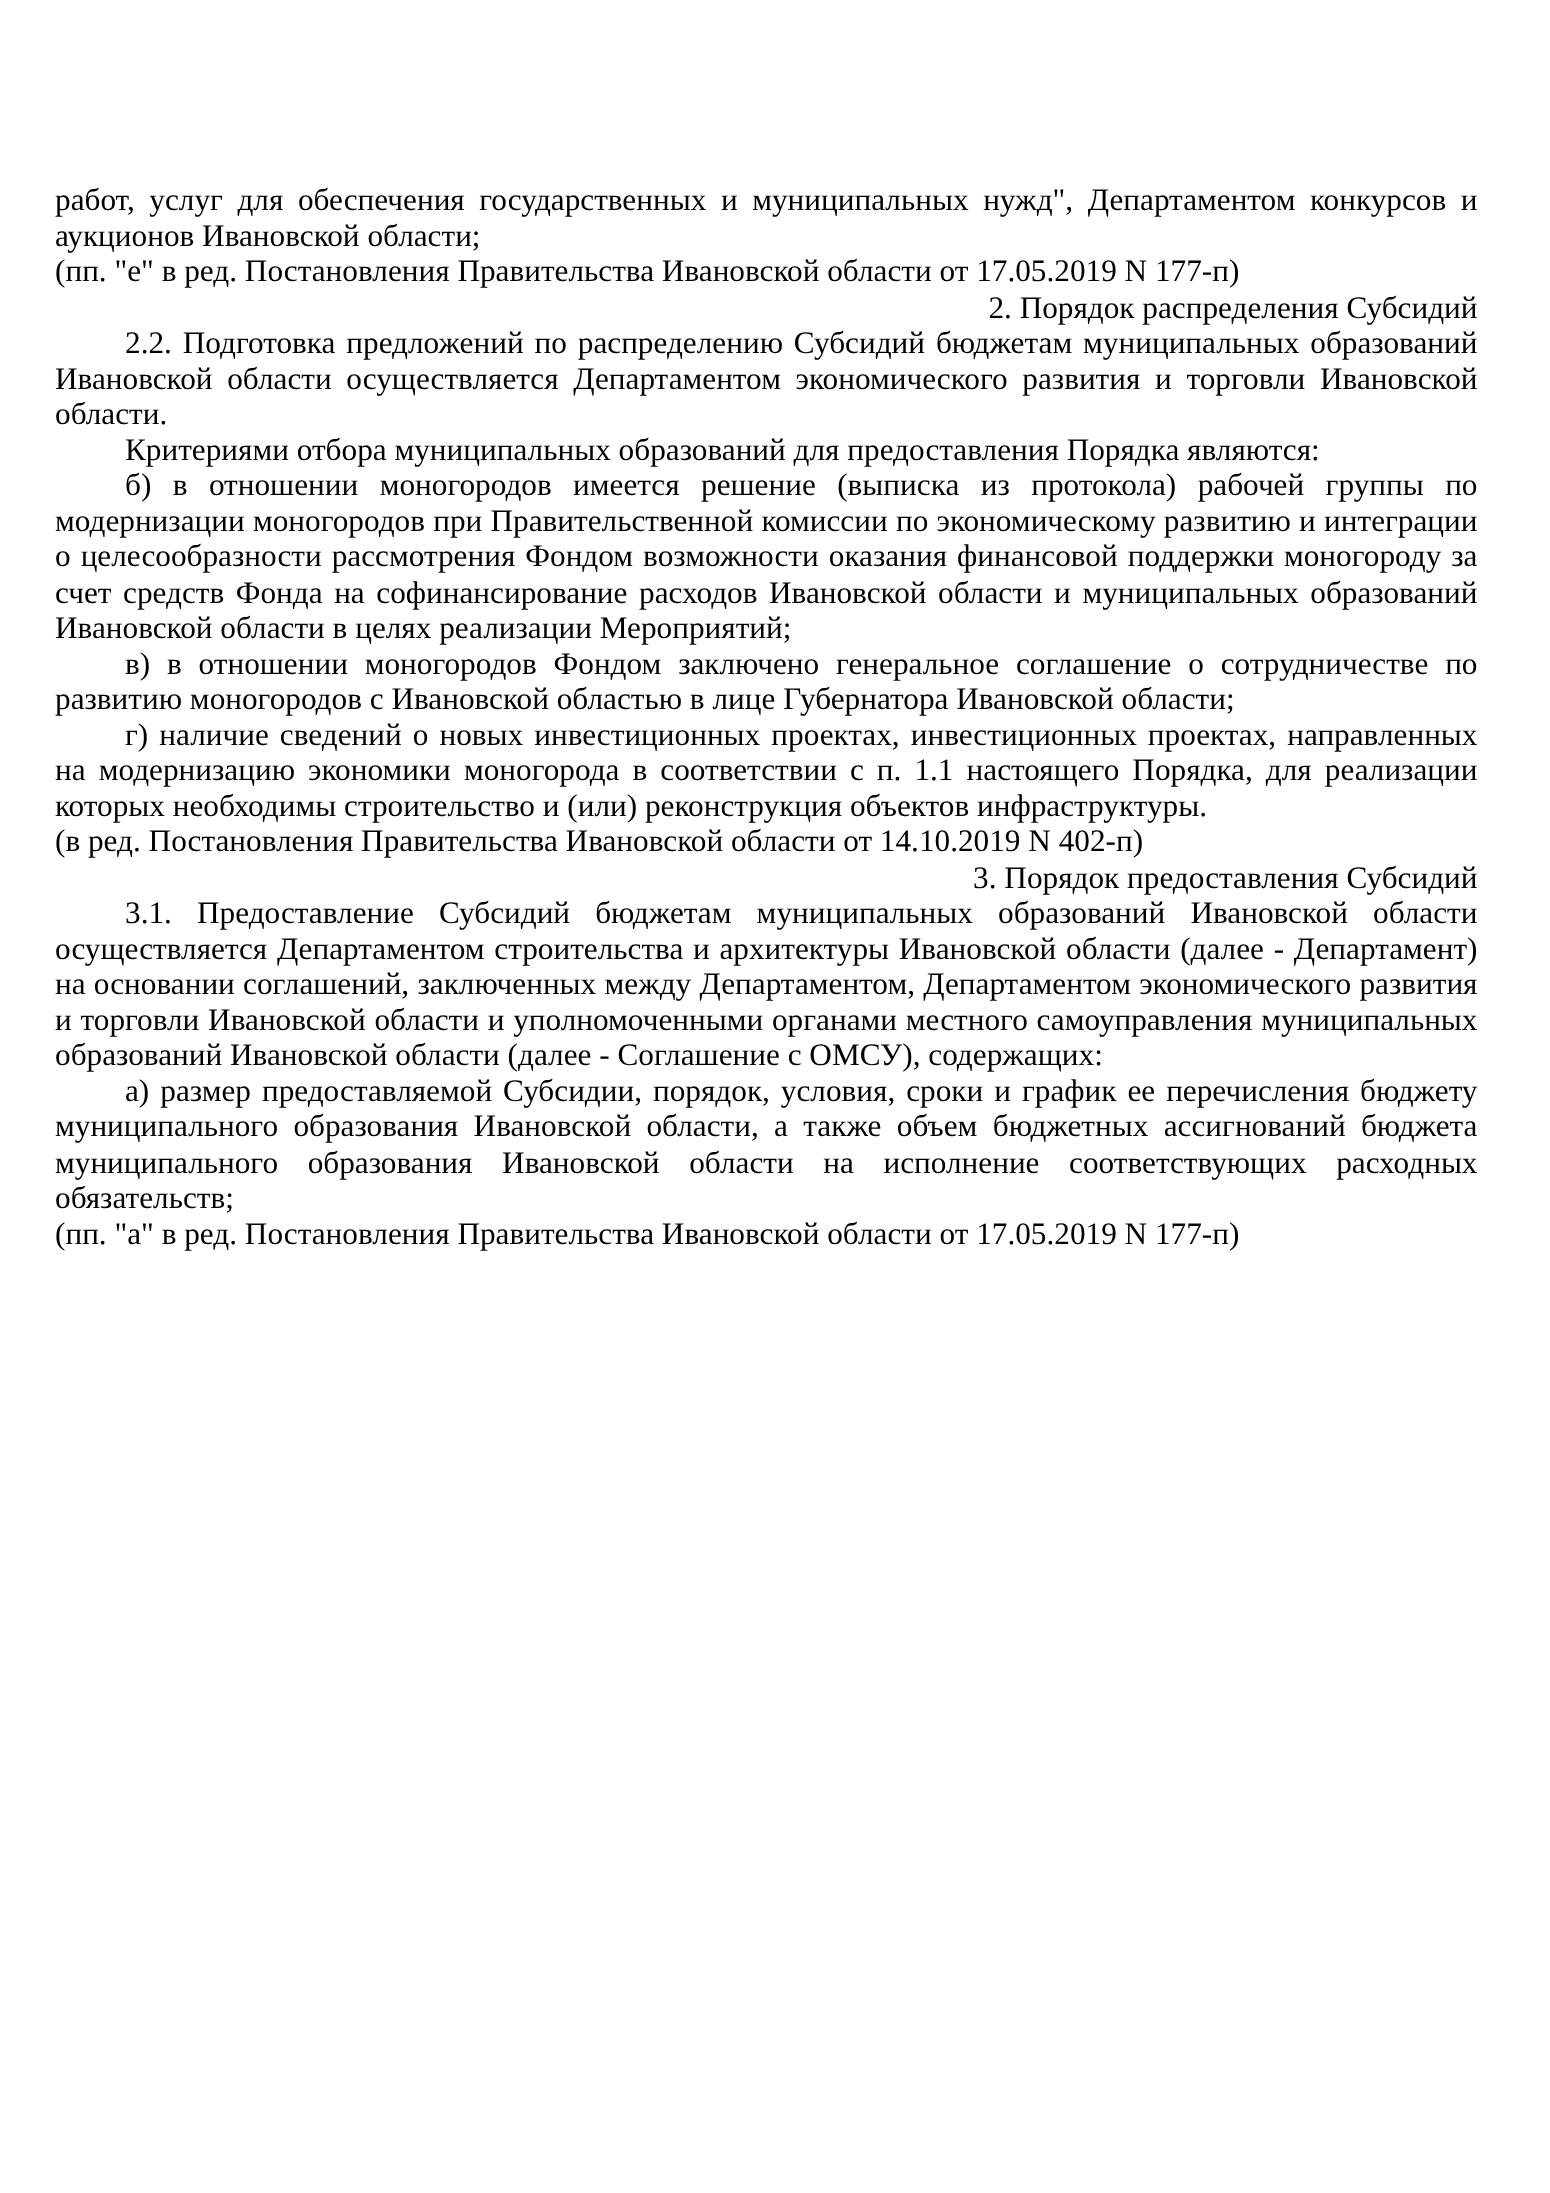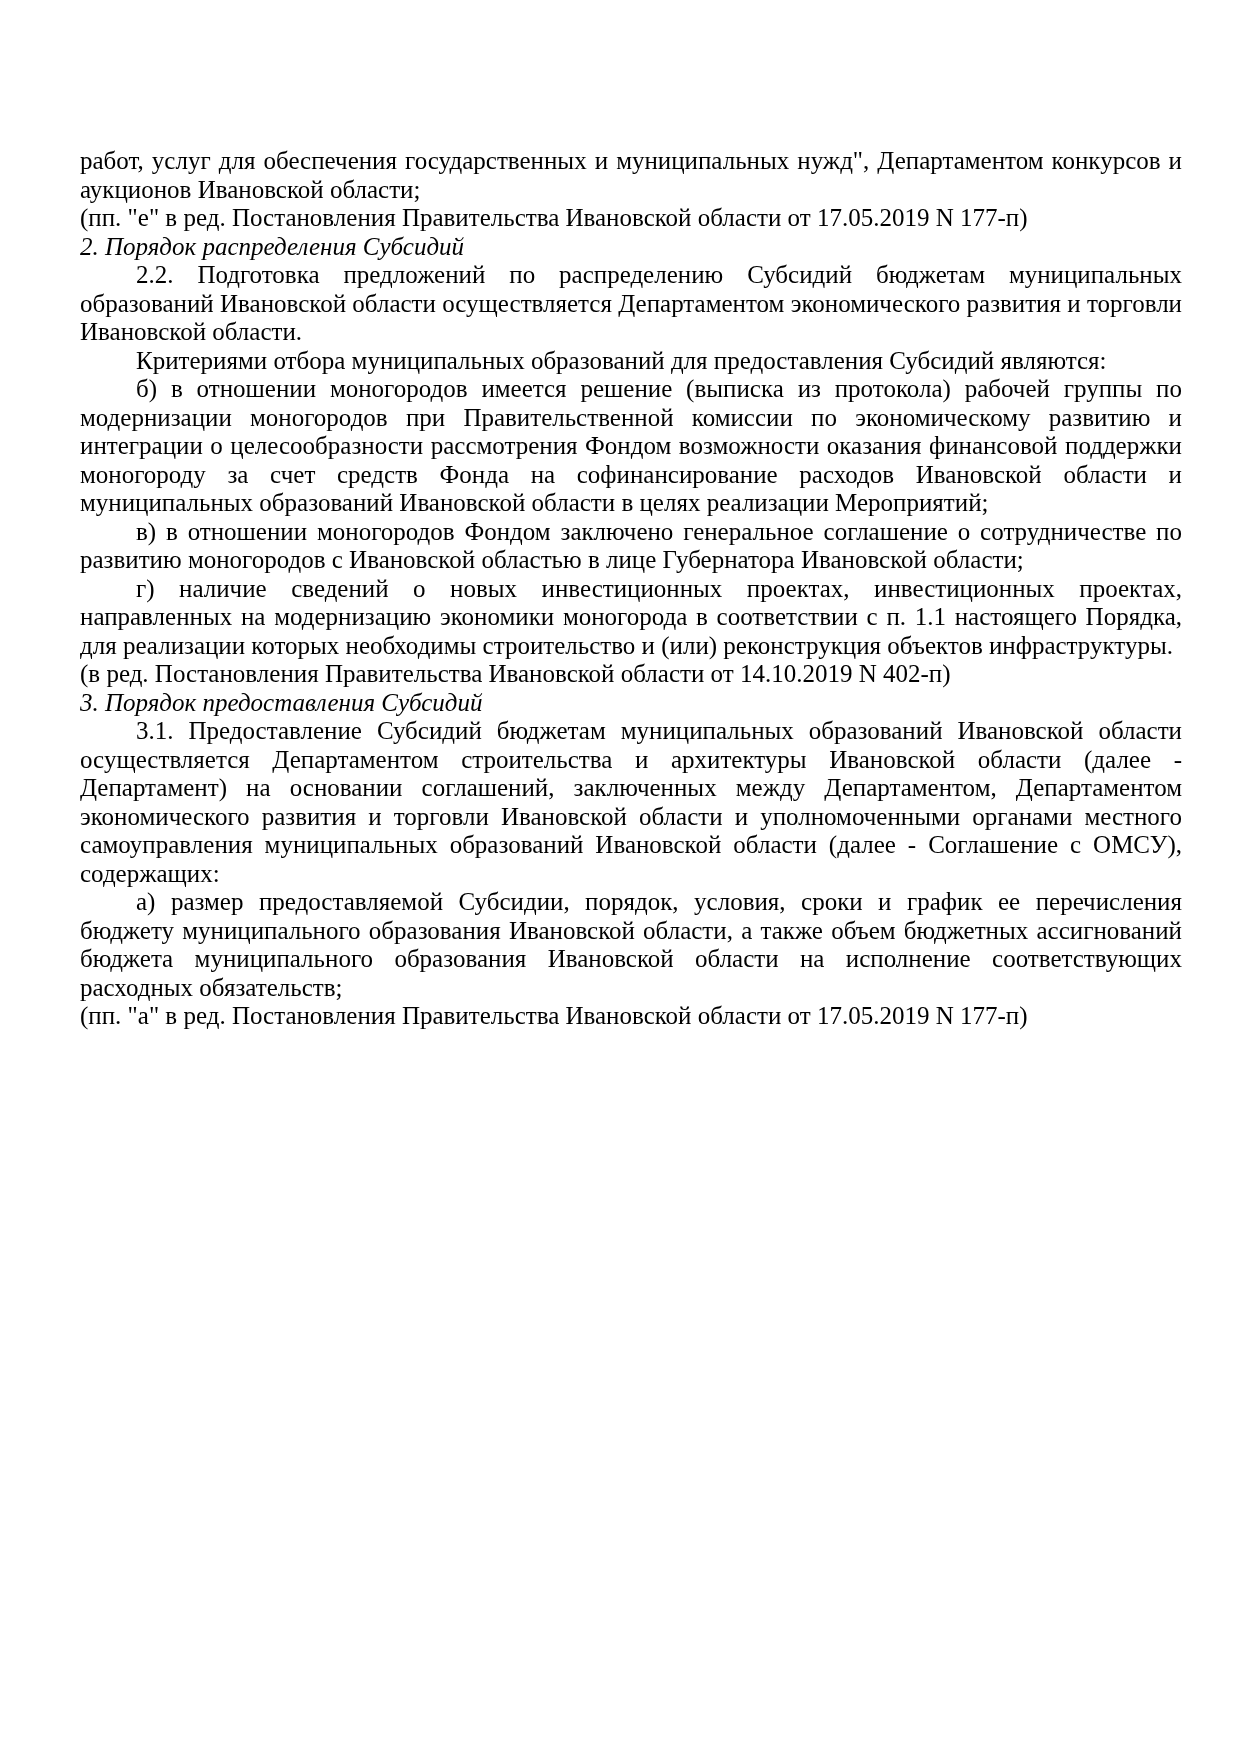--- a/index.html
+++ b/index.html
@@ -10,21 +10,21 @@
   }
   body {
     width: 1240px;
     height: 1754px;
     overflow: hidden;
   }
   .page {
     box-sizing: border-box;
     width: 1240px;
     height: 1754px;
-    padding: 147px 58px 0 80px;
+    padding: 147px 58px 0 44px;
     background: #ffffff;
     color: #000000;
     font-family: "Liberation Serif", "DejaVu Serif", serif;
     font-size: 25px;
     line-height: 28.5px;
   }
   .page p, .page h2 {
     margin: 0;
     padding: 0;
     font-size: 25px;
@@ -40,35 +40,34 @@
     margin-top: 0;
     text-indent: 0;
   }
   .note {
     margin-top: 0;
     text-align: justify;
     text-indent: 0;
   }
   .heading {
     margin-top: 28.5px;
-    text-align: left;
+    text-align: right;
     font-weight: bold;
     text-indent: 0;
-    font-style: italic;
   }
 </style>
 </head>
 <body>
 
 <main class="page">
   <p class="para first">работ, услуг для обеспечения государственных и муниципальных нужд", Департаментом конкурсов и аукционов Ивановской области;</p>
   <p class="note">(пп. "е" в ред. Постановления Правительства Ивановской области от 17.05.2019 N 177-п)</p>
   <h2 class="heading">2. Порядок распределения Субсидий</h2>
   <p class="para">2.2. Подготовка предложений по распределению Субсидий бюджетам муниципальных образований Ивановской области осуществляется Департаментом экономического развития и торговли Ивановской области.</p>
-  <p class="para">Критериями отбора муниципальных образований для предоставления Субсидий являются:</p>
+  <p class="para">Критериями отбора муниципальных образований для предоставления Порядка являются:</p>
   <p class="para">б) в отношении моногородов имеется решение (выписка из протокола) рабочей группы по модернизации моногородов при Правительственной комиссии по экономическому развитию и интеграции о целесообразности рассмотрения Фондом возможности оказания финансовой поддержки моногороду за счет средств Фонда на софинансирование расходов Ивановской области и муниципальных образований Ивановской области в целях реализации Мероприятий;</p>
   <p class="para">в) в отношении моногородов Фондом заключено генеральное соглашение о сотрудничестве по развитию моногородов с Ивановской областью в лице Губернатора Ивановской области;</p>
   <p class="para">г) наличие сведений о новых инвестиционных проектах, инвестиционных проектах, направленных на модернизацию экономики моногорода в соответствии с п. 1.1 настоящего Порядка, для реализации которых необходимы строительство и (или) реконструкция объектов инфраструктуры.</p>
   <p class="note">(в ред. Постановления Правительства Ивановской области от 14.10.2019 N 402-п)</p>
   <h2 class="heading">3. Порядок предоставления Субсидий</h2>
   <p class="para">3.1. Предоставление Субсидий бюджетам муниципальных образований Ивановской области осуществляется Департаментом строительства и архитектуры Ивановской области (далее - Департамент) на основании соглашений, заключенных между Департаментом, Департаментом экономического развития и торговли Ивановской области и уполномоченными органами местного самоуправления муниципальных образований Ивановской области (далее - Соглашение с ОМСУ), содержащих:</p>
   <p class="para">а) размер предоставляемой Субсидии, порядок, условия, сроки и график ее перечисления бюджету муниципального образования Ивановской области, а также объем бюджетных ассигнований бюджета муниципального образования Ивановской области на исполнение соответствующих расходных обязательств;</p>
   <p class="note">(пп. "а" в ред. Постановления Правительства Ивановской области от 17.05.2019 N 177-п)</p>
 </main>
 

